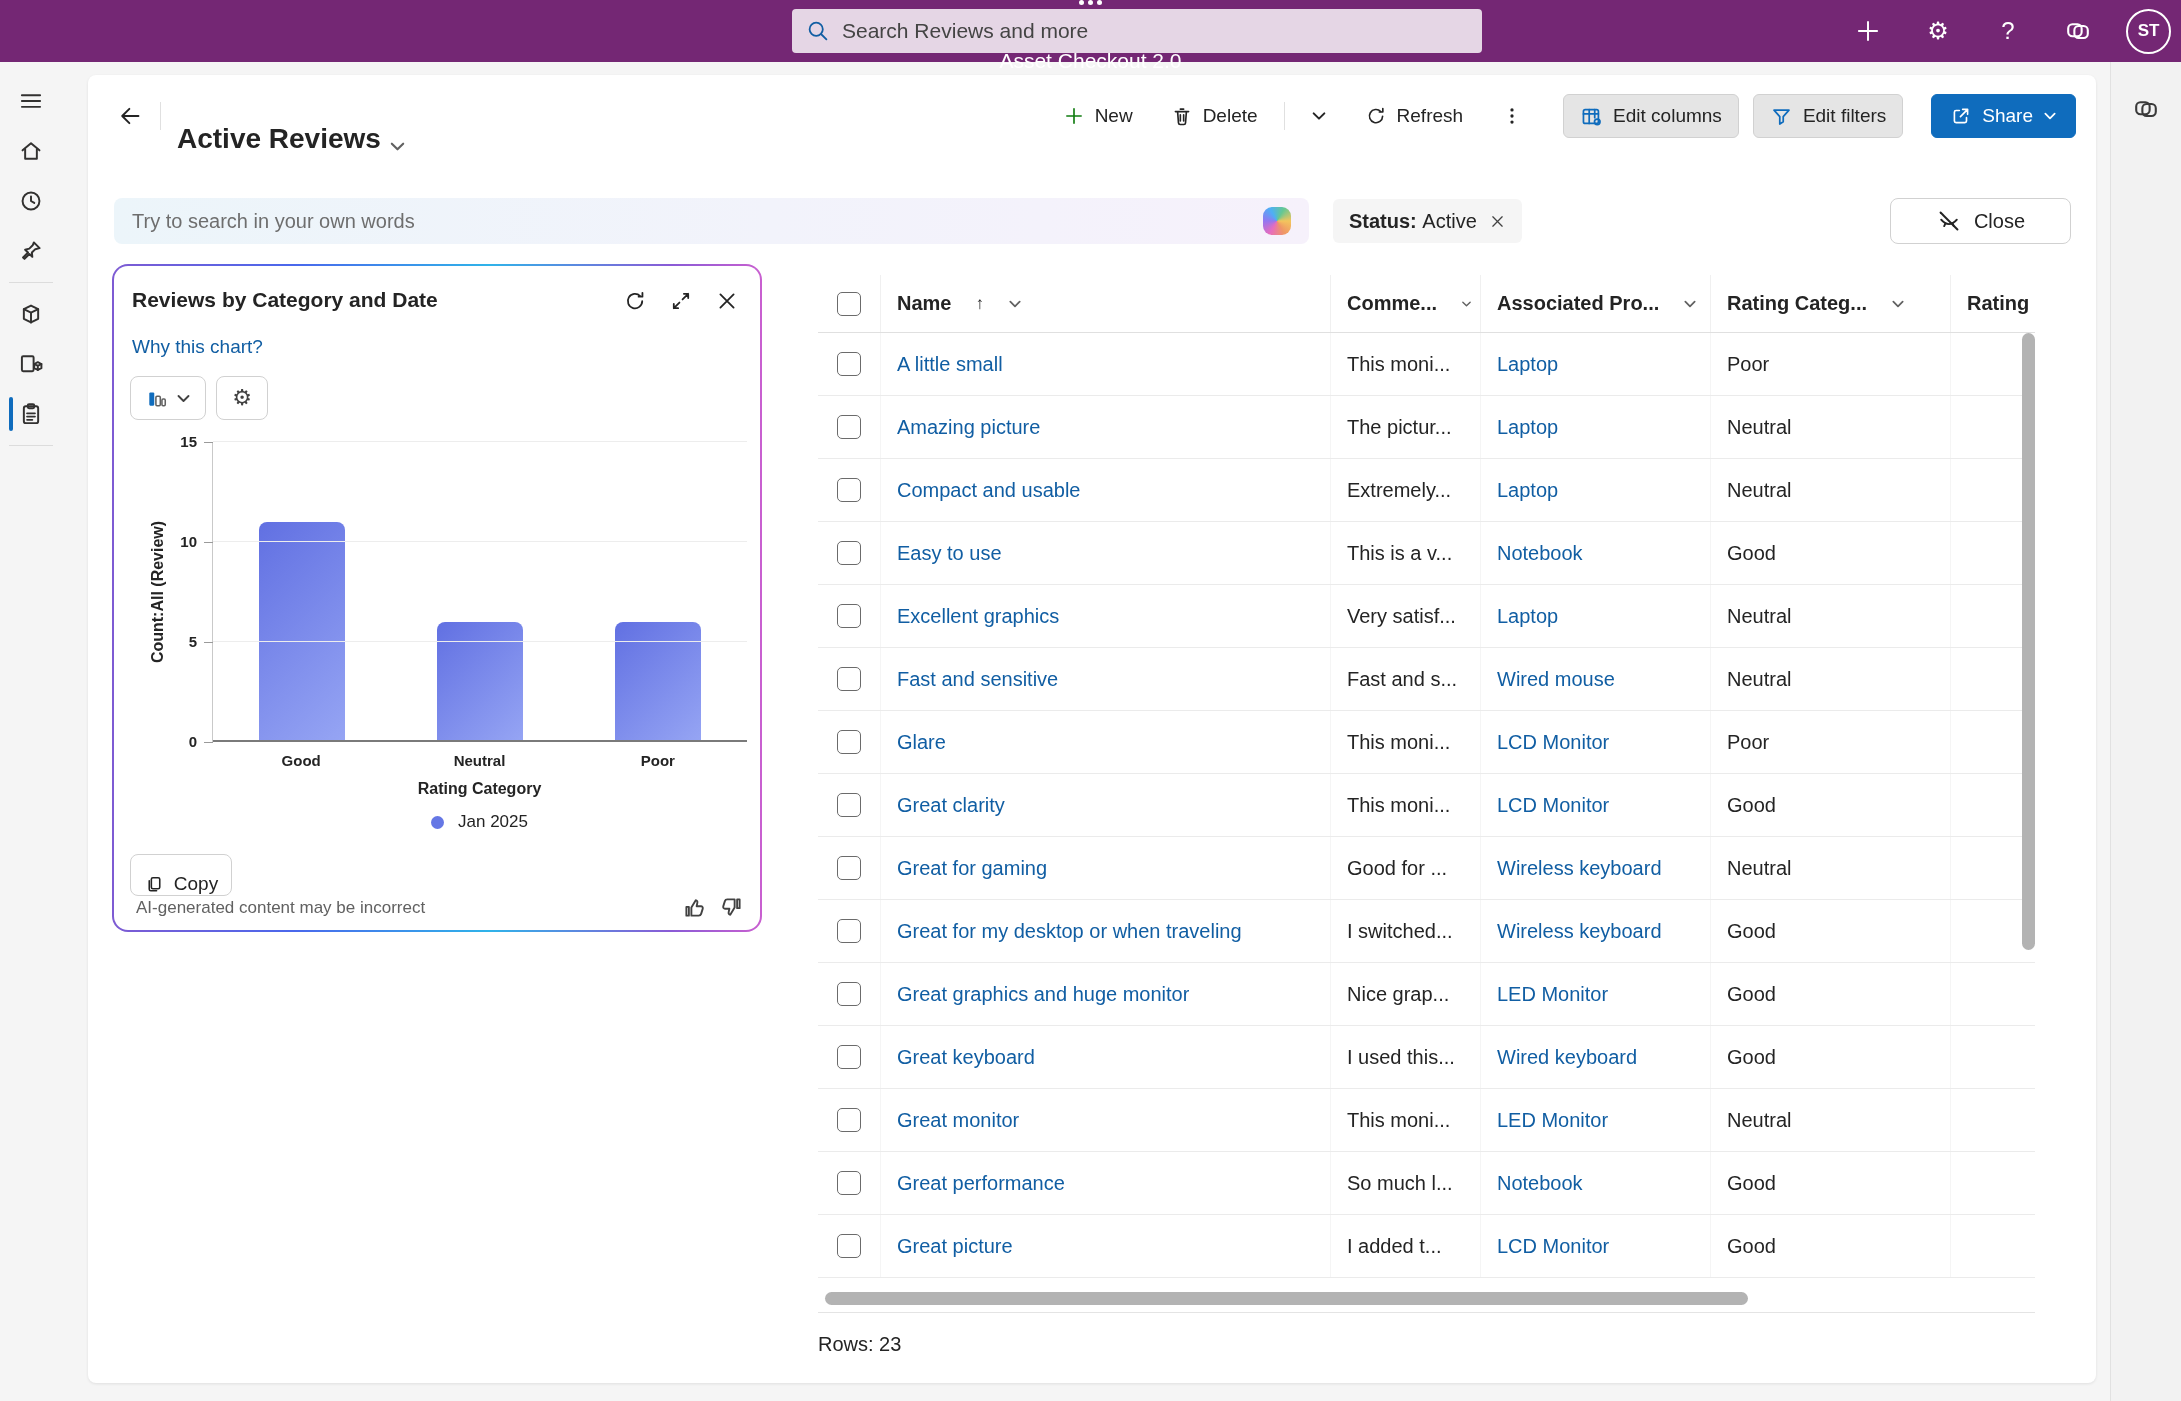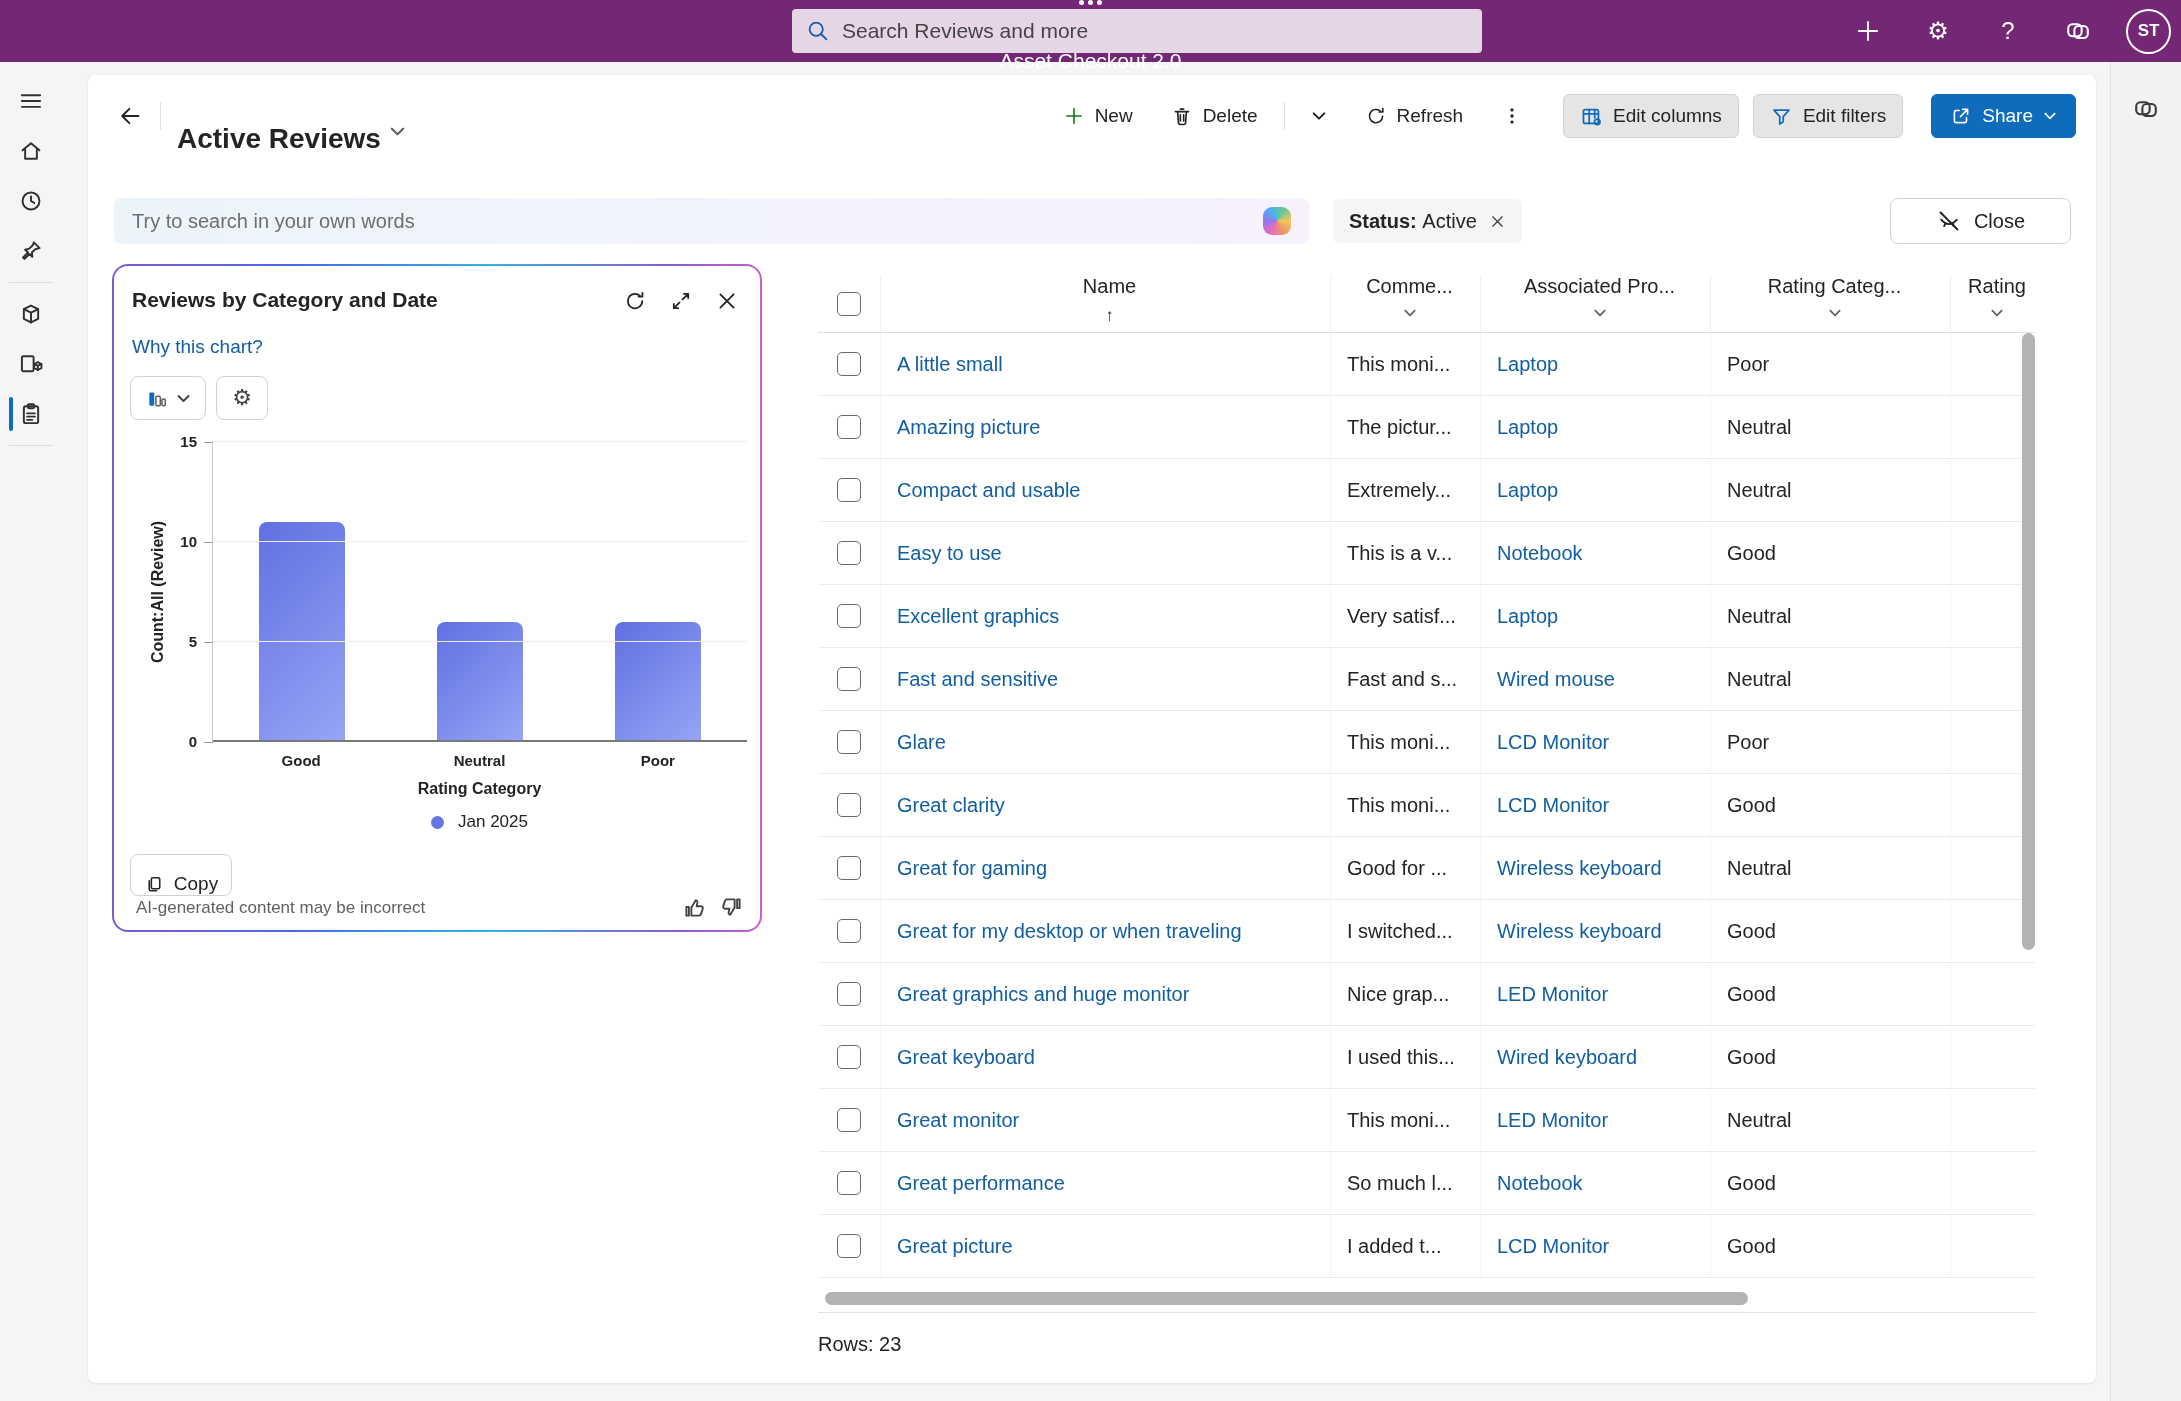--- a/index.html
+++ b/index.html
@@ -29,21 +29,21 @@
   .rightrail { position:absolute; right:0; top:62px; width:71px; bottom:0; background:#f2f2f2; border-left:1px solid #e1e1e1; display:flex; justify-content:center; }
   .rightrail .rail-btn { margin-top:22px; color:#3b3b3b; }
 
   
   .card { position:absolute; left:88px; top:75px; width:2008px; height:1308px; background:#fff; border-radius:8px; box-shadow:0 1px 3px rgba(0,0,0,.09); }
 
   
   .cmdbar { position:absolute; top:0; left:0; right:0; height:82px; display:flex; align-items:center; padding:0 20px 0 22px; }
   .back-btn { width:40px; height:40px; border:none; background:none; color:#242424; display:flex; align-items:center; justify-content:center; cursor:pointer; }
   .cmd-divider { width:1px; height:28px; background:#e0e0e0; margin:0 16px 0 10px; }
-  .view-title { font-size:28px; font-weight:600; color:#242424; display:flex; align-items:flex-start; gap:8px; cursor:pointer;margin-top:45px; }
+  .view-title { font-size:28px; font-weight:600; color:#242424; display:flex; align-items:flex-end; gap:8px; cursor:pointer;margin-top:45px; }
   .view-title .chev { color:#616161; }
   .cmd-right { margin-left:auto; display:flex; align-items:center; gap:14px; }
   .cmd-item { display:flex; align-items:center; gap:10px; font-size:19px; color:#242424; background:none; border:none; padding:8px 12px; border-radius:6px; cursor:pointer; white-space:nowrap; }
   .cmd-item .plus { color:#107c10; }
   .cmd-vdiv { width:1px; height:28px; background:#e0e0e0; }
   .btn-outline { display:flex; align-items:center; gap:10px; height:44px; padding:0 16px; background:#e5e5e5; border:1px solid #d1d1d1; border-radius:6px; font-size:19px; color:#242424; cursor:pointer; white-space:nowrap; }
   .btn-outline .blue { color:#0f6cbd; }
   .btn-primary { display:flex; align-items:center; gap:10px; height:44px; padding:0 18px; background:#0f6cbd; border:1px solid #0f6cbd; border-radius:6px; font-size:19px; color:#fff; cursor:pointer; white-space:nowrap; }
 
   
@@ -89,21 +89,21 @@
   .chart-foot { position:absolute; bottom:10px; left:22px; right:16px; display:flex; align-items:center; }
   .ai-note { font-size:17px; color:#616161; }
   .thumbs { margin-left:auto; display:flex; gap:12px; }
   .thumbs button { background:none; border:none; color:#424242; display:flex; cursor:pointer; }
 
   
   .table-zone { position:absolute; top:200px; left:730px; width:1217px; height:1090px; }
   .thead { display:flex; height:58px; align-items:center; border-bottom:1px solid #e0e0e0; }
   .tr { display:flex; height:63px; align-items:center; border-bottom:1px solid #ebebeb; background:#fff; }
   .td, .th { display:flex; align-items:center; height:100%; overflow:hidden; }
-  .th { font-size:20px; font-weight:400; color:#242424; gap:8px; border-left:1px solid #f0f0f0; padding:0 8px 0 16px; cursor:pointer;flex-direction:column; }
+  .th { font-size:20px; font-weight:700; color:#242424; gap:24px; border-left:1px solid #f0f0f0; padding:0 8px 0 16px; cursor:pointer; }
   .th:first-child, .td:first-child { border-left:none; }
   .td { border-left:1px solid #f5f5f5; padding:0 8px 0 16px; font-size:20px; color:#242424; white-space:nowrap; }
   .c-check { width:62px; justify-content:center; padding:0; }
   .c-name { width:450px; }
   .c-comment { width:150px; }
   .c-product { width:230px; }
   .c-ratingcat { width:240px; }
   .c-rating { flex:1; }
   .checkbox { width:24px; height:24px; border:1.5px solid #6b6b6b; border-radius:5px; background:#fff; cursor:pointer; }
   .link { color:#115ea3; text-decoration:none; cursor:pointer; overflow:hidden; text-overflow:ellipsis; }

